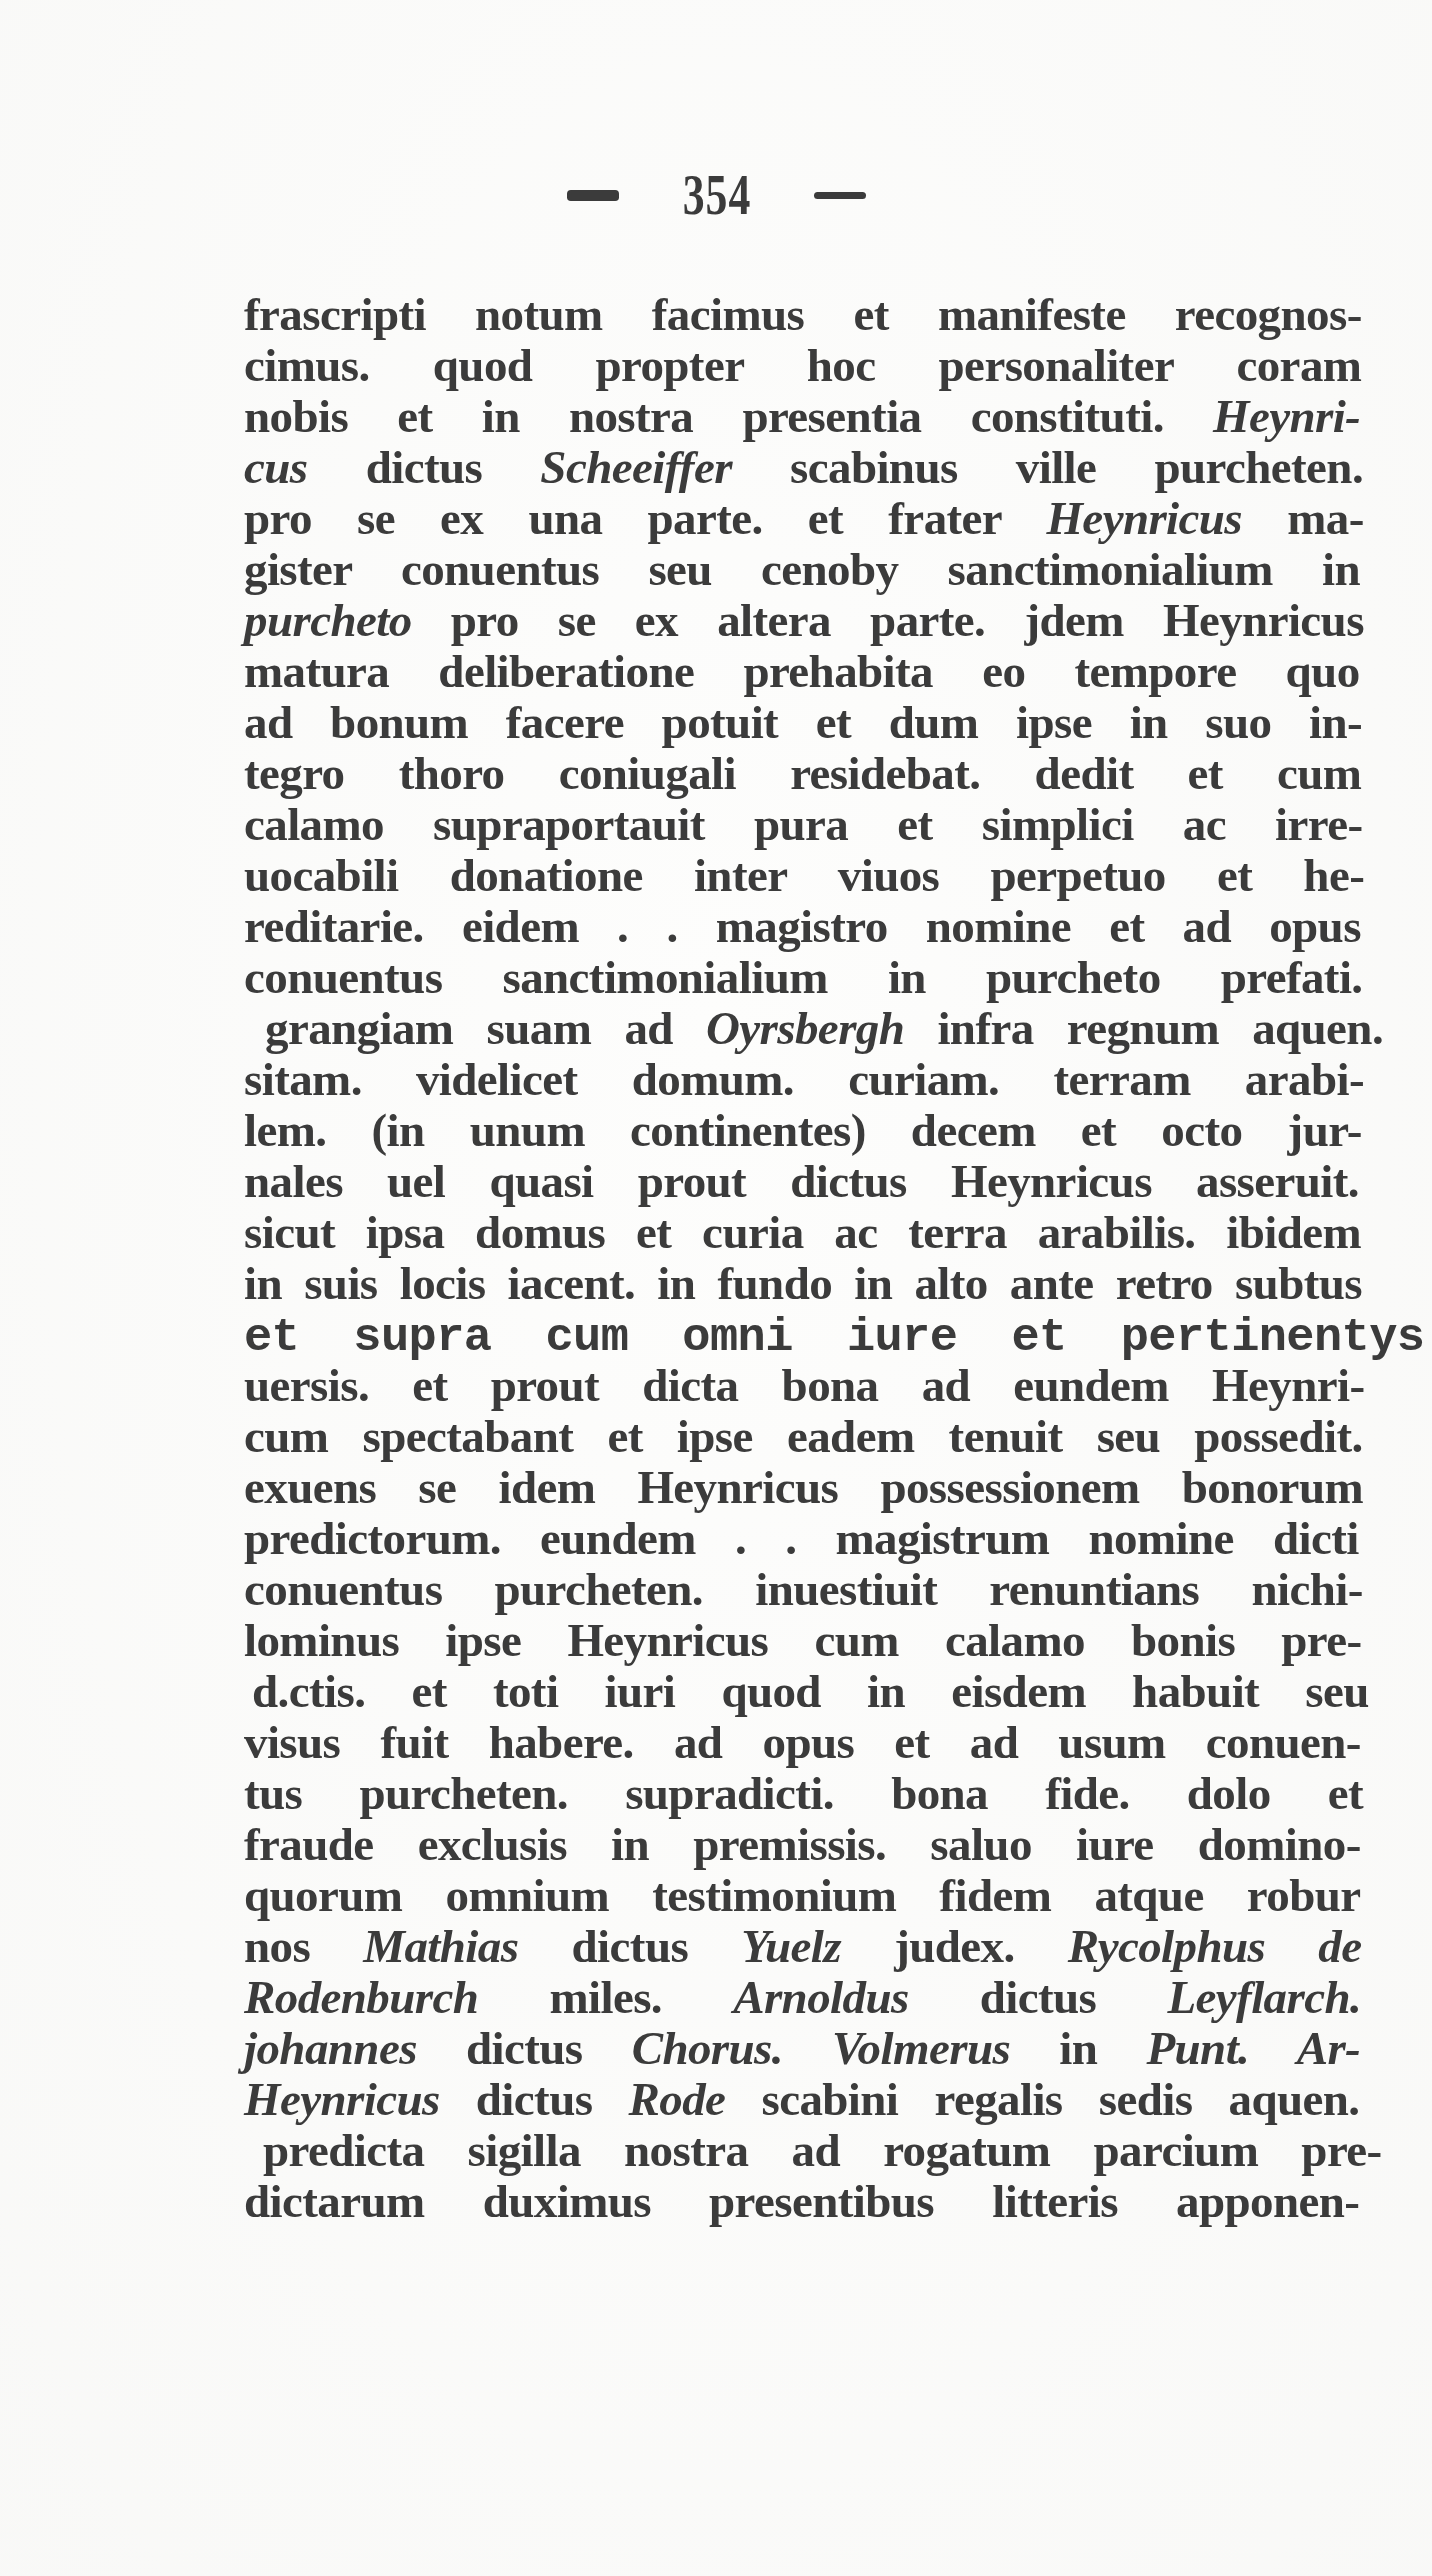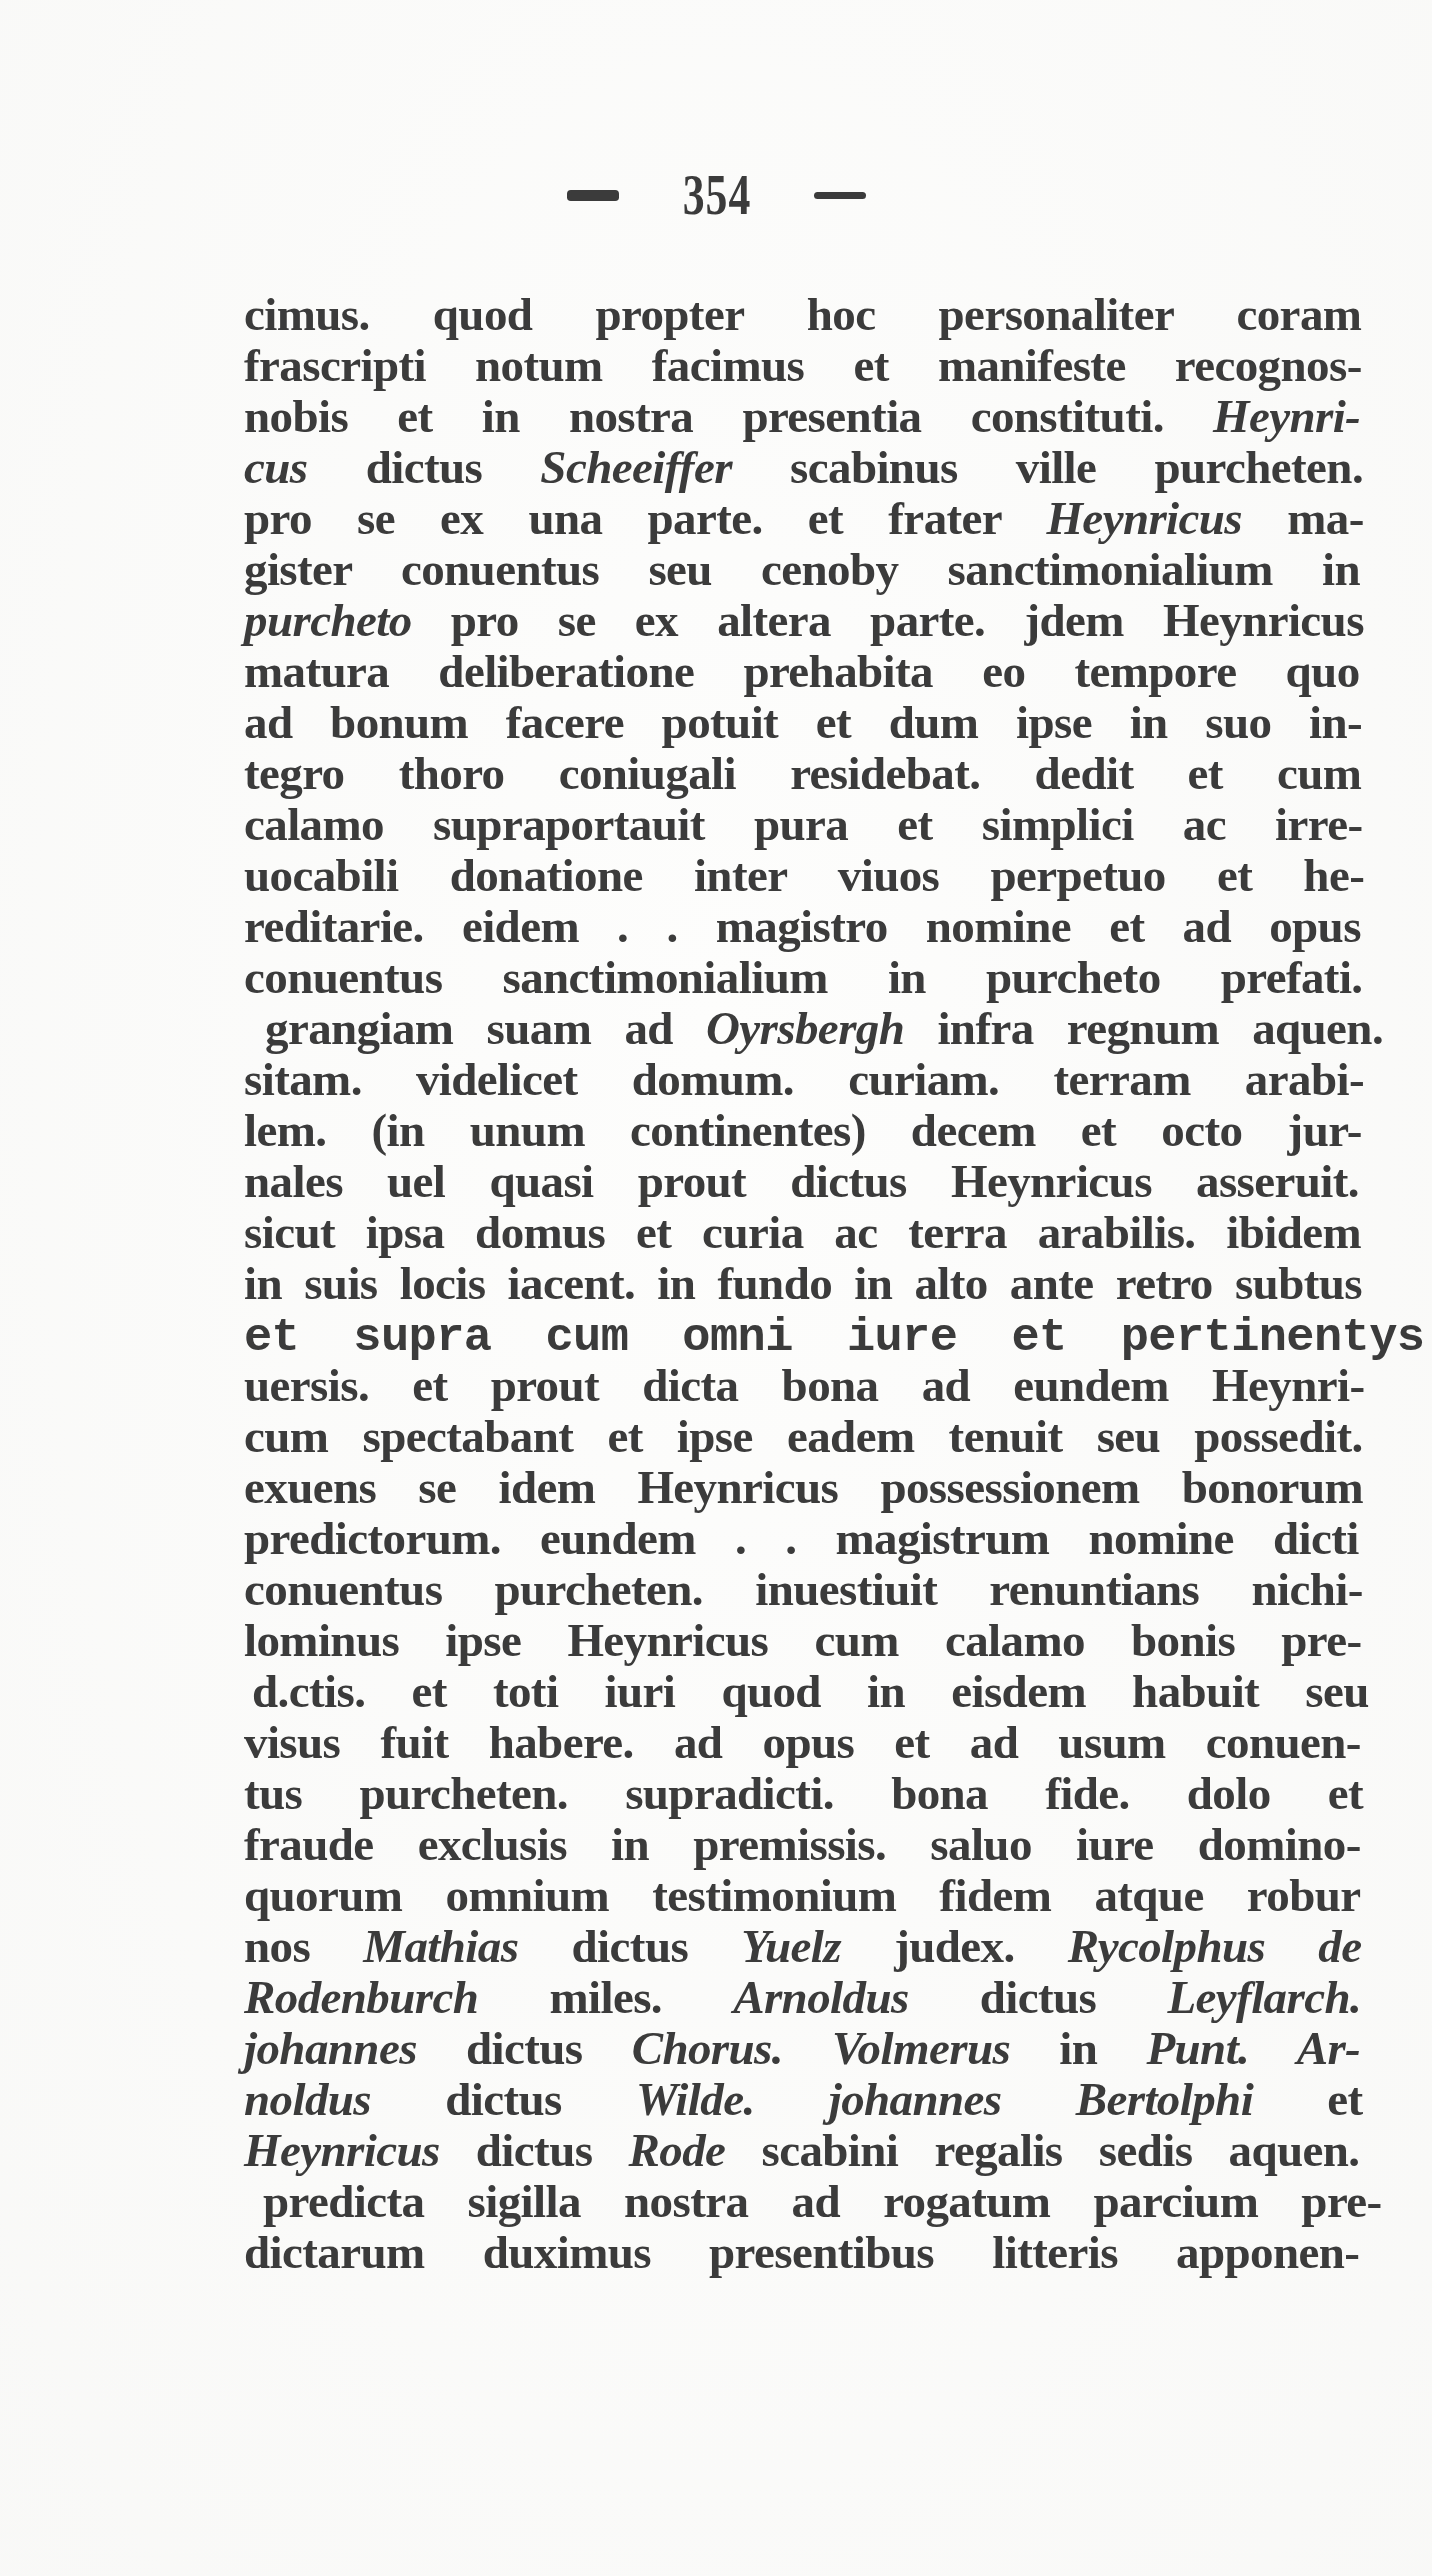--- a/index.html
+++ b/index.html
@@ -80,22 +80,22 @@
 
 <div class="page">
 
   <div class="page-number">
     <span class="pn-dash left"></span>
     <span class="pn-digits">354</span>
     <span class="pn-dash right"></span>
   </div>
 
   <div class="text-block" id="text-block">
+      <div class="line"><span class="line-inner" style="width: auto; display: inline-block; white-space: nowrap; word-spacing: 38px;"><span class="seg">frascripti notum facimus et manifeste recognos-</span></span></div>
       <div class="line"><span class="line-inner" style="width: auto; display: inline-block; white-space: nowrap; word-spacing: 52px;"><span class="seg">cimus. quod propter hoc personaliter coram</span></span></div>
-      <div class="line"><span class="line-inner" style="width: auto; display: inline-block; white-space: nowrap; word-spacing: 38px;"><span class="seg">frascripti notum facimus et manifeste recognos-</span></span></div>
       <div class="line"><span class="line-inner" style="width: auto; display: inline-block; white-space: nowrap; word-spacing: 38px;"><span class="seg">nobis et in nostra presentia constituti. </span><span class="seg it">Heynri-</span></span></div>
       <div class="line"><span class="line-inner" style="width: auto; display: inline-block; white-space: nowrap; word-spacing: 47px;"><span class="seg it">cus</span><span class="seg"> dictus </span><span class="seg it">Scheeiffer</span><span class="seg"> scabinus ville purcheten.</span></span></div>
       <div class="line"><span class="line-inner" style="width: auto; display: inline-block; white-space: nowrap; word-spacing: 34px;"><span class="seg">pro se ex una parte. et frater </span><span class="seg it">Heynricus</span><span class="seg"> ma-</span></span></div>
       <div class="line"><span class="line-inner" style="width: auto; display: inline-block; white-space: nowrap; word-spacing: 38px;"><span class="seg">gister conuentus seu cenoby sanctimonialium in</span></span></div>
       <div class="line"><span class="line-inner" style="width: auto; display: inline-block; white-space: nowrap; word-spacing: 28px;"><span class="seg it">purcheto</span><span class="seg"> pro se ex altera parte. jdem Heynricus</span></span></div>
       <div class="line"><span class="line-inner" style="width: auto; display: inline-block; white-space: nowrap; word-spacing: 38px;"><span class="seg">matura deliberatione prehabita eo tempore quo</span></span></div>
       <div class="line"><span class="line-inner" style="width: auto; display: inline-block; white-space: nowrap; word-spacing: 26.5px;"><span class="seg">ad bonum facere potuit et dum ipse in suo in-</span></span></div>
       <div class="line"><span class="line-inner" style="width: auto; display: inline-block; white-space: nowrap; word-spacing: 43px;"><span class="seg">tegro thoro coniugali residebat. dedit et cum</span></span></div>
       <div class="line"><span class="line-inner" style="width: auto; display: inline-block; white-space: nowrap; word-spacing: 38px;"><span class="seg">calamo supraportauit pura et simplici ac irre-</span></span></div>
       <div class="line"><span class="line-inner" style="width: auto; display: inline-block; white-space: nowrap; word-spacing: 40px;"><span class="seg">uocabili donatione inter viuos perpetuo et he-</span></span></div>
@@ -115,19 +115,18 @@
       <div class="line"><span class="line-inner" style="width: auto; display: inline-block; white-space: nowrap; word-spacing: 41px;"><span class="seg">conuentus purcheten. inuestiuit renuntians nichi-</span></span></div>
       <div class="line"><span class="line-inner" style="width: auto; display: inline-block; white-space: nowrap; word-spacing: 35px;"><span class="seg">lominus ipse Heynricus cum calamo bonis pre-</span></span></div>
       <div class="line"><span class="line-inner" style="width: auto; display: inline-block; white-space: nowrap; word-spacing: 35px; margin-left: 8px;"><span class="seg">d.ctis. et toti iuri quod in eisdem habuit seu</span></span></div>
       <div class="line"><span class="line-inner" style="width: auto; display: inline-block; white-space: nowrap; word-spacing: 29px;"><span class="seg">visus fuit habere. ad opus et ad usum conuen-</span></span></div>
       <div class="line"><span class="line-inner" style="width: auto; display: inline-block; white-space: nowrap; word-spacing: 46px;"><span class="seg">tus purcheten. supradicti. bona fide. dolo et</span></span></div>
       <div class="line"><span class="line-inner" style="width: auto; display: inline-block; white-space: nowrap; word-spacing: 33px;"><span class="seg">fraude exclusis in premissis. saluo iure domino-</span></span></div>
       <div class="line"><span class="line-inner" style="width: auto; display: inline-block; white-space: nowrap; word-spacing: 32px;"><span class="seg">quorum omnium testimonium fidem atque robur</span></span></div>
       <div class="line"><span class="line-inner" style="width: auto; display: inline-block; white-space: nowrap; word-spacing: 42px;"><span class="seg">nos </span><span class="seg it">Mathias</span><span class="seg"> dictus </span><span class="seg it">Yuelz</span><span class="seg"> judex. </span><span class="seg it">Rycolphus de</span></span></div>
       <div class="line"><span class="line-inner" style="width: auto; display: inline-block; white-space: nowrap; word-spacing: 60px;"><span class="seg it">Rodenburch</span><span class="seg"> miles. </span><span class="seg it">Arnoldus</span><span class="seg"> dictus </span><span class="seg it">Leyflarch.</span></span></div>
       <div class="line"><span class="line-inner" style="width: auto; display: inline-block; white-space: nowrap; word-spacing: 38px;"><span class="seg it">johannes</span><span class="seg"> dictus </span><span class="seg it">Chorus. Volmerus</span><span class="seg"> in </span><span class="seg it">Punt. Ar-</span></span></div>
-      <div class="line"><span class="line-inner" style="width: auto; display: inline-block; white-space: nowrap; word-spacing: 63px;"><span class="seg it">noldus</span><span class="seg"> dictus </span><span class="seg it">Wilde. johannes Bertolphi</span><span class="seg"> et</span></span></div>
       <div class="line"><span class="line-inner" style="width: auto; display: inline-block; white-space: nowrap; word-spacing: 25px;"><span class="seg it">Heynricus</span><span class="seg"> dictus </span><span class="seg it">Rode</span><span class="seg"> scabini regalis sedis aquen.</span></span></div>
       <div class="line"><span class="line-inner" style="width: auto; display: inline-block; white-space: nowrap; word-spacing: 32px; margin-left: 19px;"><span class="seg">predicta sigilla nostra ad rogatum parcium pre-</span></span></div>
       <div class="line"><span class="line-inner" style="width: auto; display: inline-block; white-space: nowrap; word-spacing: 47px;"><span class="seg">dictarum duximus presentibus litteris apponen-</span></span></div>
     </div>
 </div>
 
 
 </body></html>

